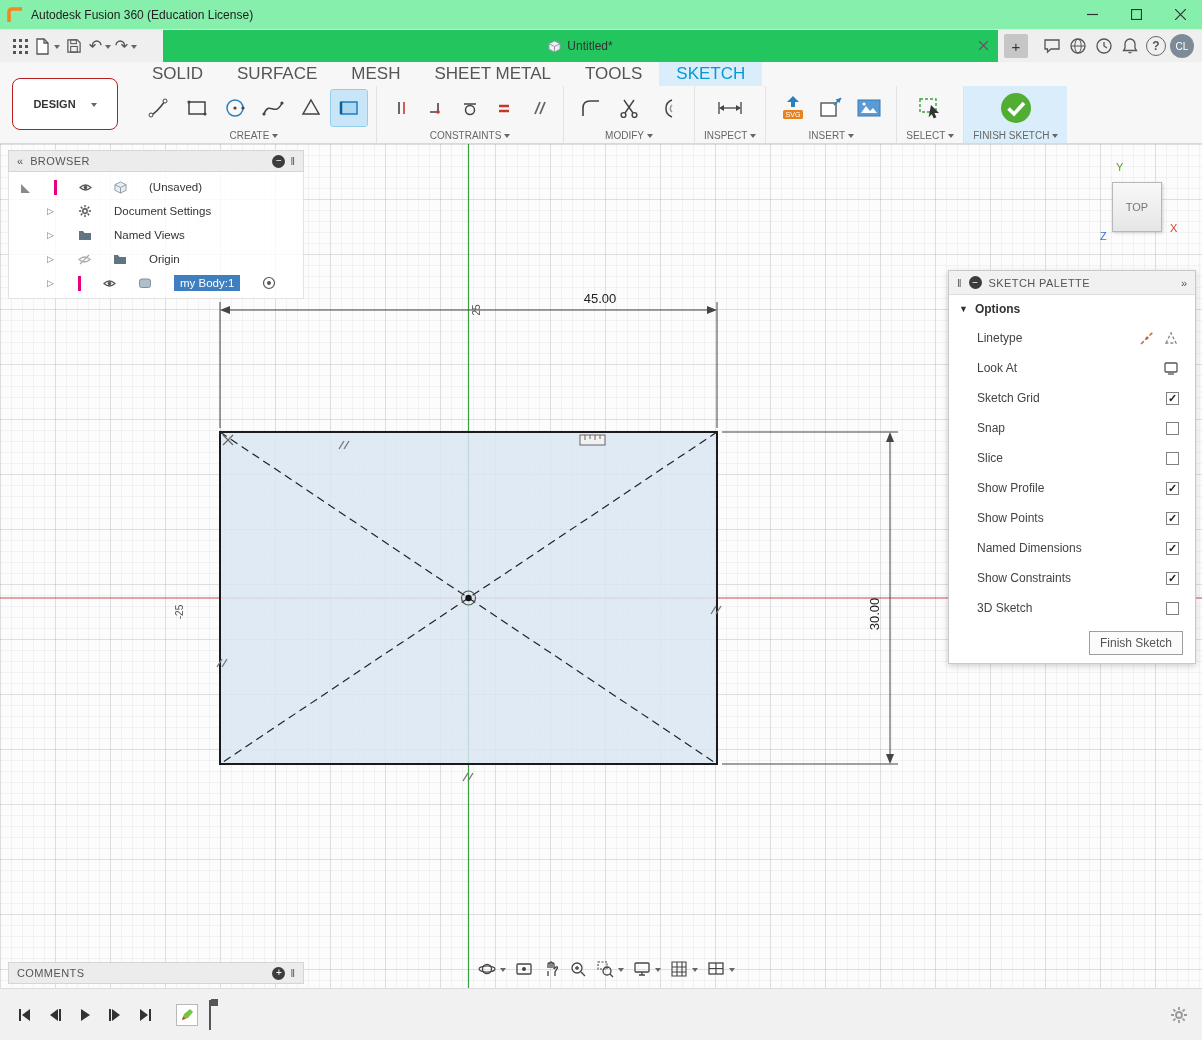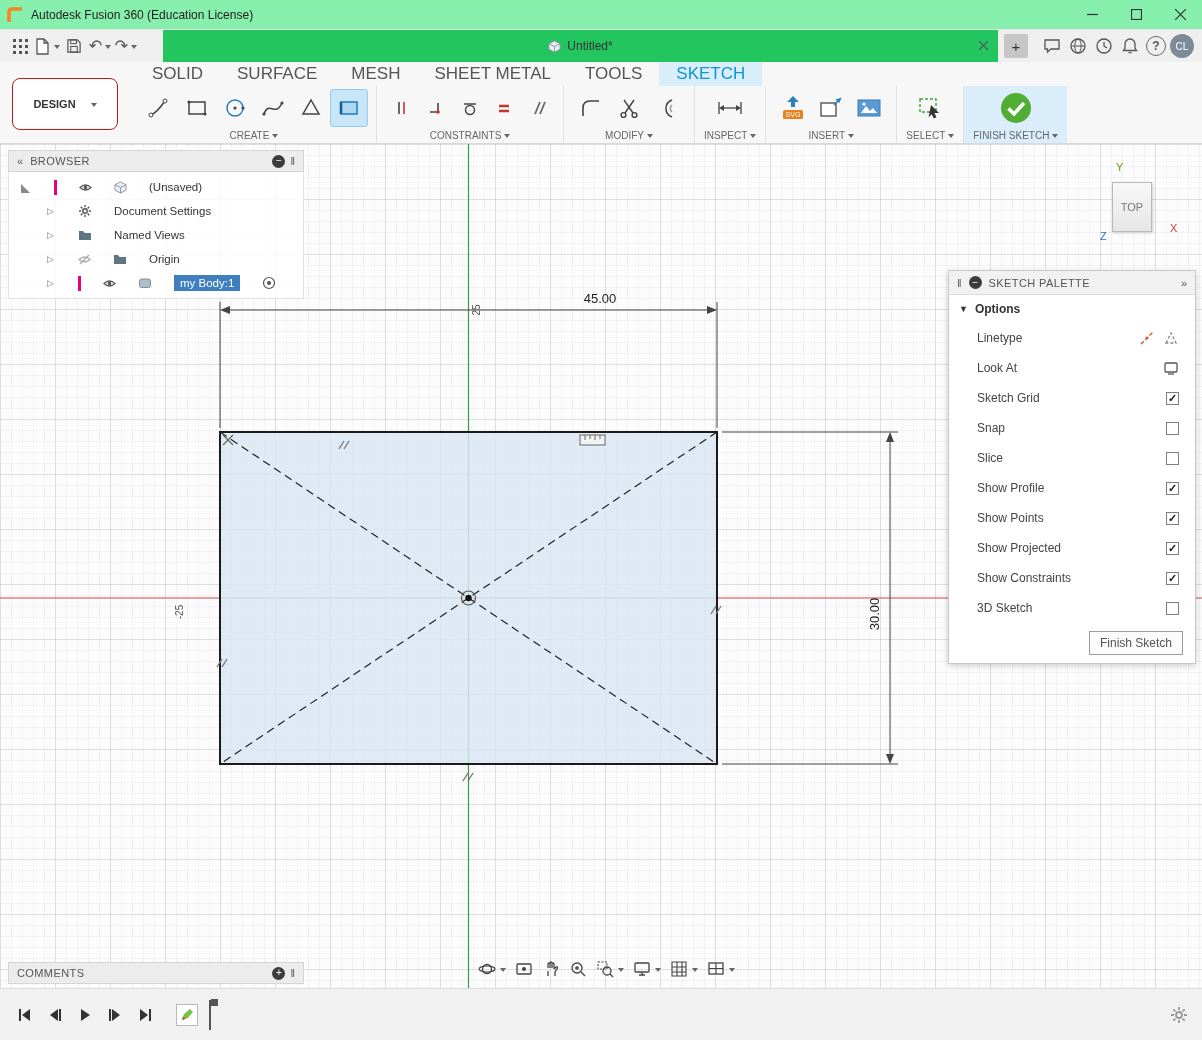--- a/index.html
+++ b/index.html
@@ -53,21 +53,21 @@
 .dark-circle{width:13px;height:13px;border-radius:50%;background:#3c3c3c;color:#fff;font-size:10px;display:flex;align-items:center;justify-content:center;line-height:1}
 .chev{font-size:11px;color:#555}
 .browser-body{background:rgba(255,255,255,0.8);border:1px solid #e2e2e2;border-top:none;padding:3px 0}
 .trow{height:24px;display:flex;align-items:center;gap:22px;font-size:11.5px;color:#333;padding-left:38px}
 .trow.root{padding-left:10px}
 .expand{font-size:9px;color:#777;width:9px}
 .pinkbar{width:3px;height:15px;background:#e5007d}
 .sel-label{background:#3f7fbf;color:#fff;padding:2px 6px}
 
 .viewcube{position:absolute;left:1096px;top:22px;width:96px;height:92px;font-size:11px}
-.vc-face{position:absolute;left:16px;top:16px;width:40px;height:50px;background:linear-gradient(#f8f8f8,#e6e6e6);border:1px solid #b8b8b8;color:#777;display:flex;align-items:center;justify-content:center;box-shadow:1px 1px 3px rgba(0,0,0,0.18)}
+.vc-face{position:absolute;left:16px;top:16px;width:50px;height:50px;background:linear-gradient(#f8f8f8,#e6e6e6);border:1px solid #b8b8b8;color:#777;display:flex;align-items:center;justify-content:center;box-shadow:1px 1px 3px rgba(0,0,0,0.18)}
 .vc-y{position:absolute;left:20px;top:-5px;color:#58a618}
 .vc-x{position:absolute;left:74px;top:56px;color:#d23f31}
 .vc-z{position:absolute;left:4px;top:64px;color:#3b6fd4}
 
 .palette{position:absolute;left:948px;top:126px;width:248px;background:#fff;border:1px solid #c9c9c9;box-shadow:0 2px 6px rgba(0,0,0,0.18)}
 .palette .panel-header{border:none;border-bottom:1px solid #ddd;background:#f1f1f1;height:24px}
 .section-row{height:28px;display:flex;align-items:center;gap:7px;padding:0 10px;font-weight:bold;font-size:12px;color:#333}
 .sec-arrow{font-size:9px;color:#333}
 .opt-row{height:30px;display:flex;align-items:center;padding:0 16px 0 28px;font-size:12px;color:#444}
 .opt-ctrl{margin-left:auto;display:flex;align-items:center;gap:8px}
@@ -632,21 +632,21 @@
           <span class="checkbox checked"></span>
         </span>
     </div>
     <div class="opt-row">
       <span>Show Points</span>
       <span class="opt-ctrl">
           <span class="checkbox checked"></span>
         </span>
     </div>
     <div class="opt-row">
-      <span>Show Projected</span>
+      <span>Named Dimensions</span>
       <span class="opt-ctrl">
           <span class="checkbox checked"></span>
         </span>
     </div>
     <div class="opt-row">
       <span>Show Constraints</span>
       <span class="opt-ctrl">
           <span class="checkbox checked"></span>
         </span>
     </div>

